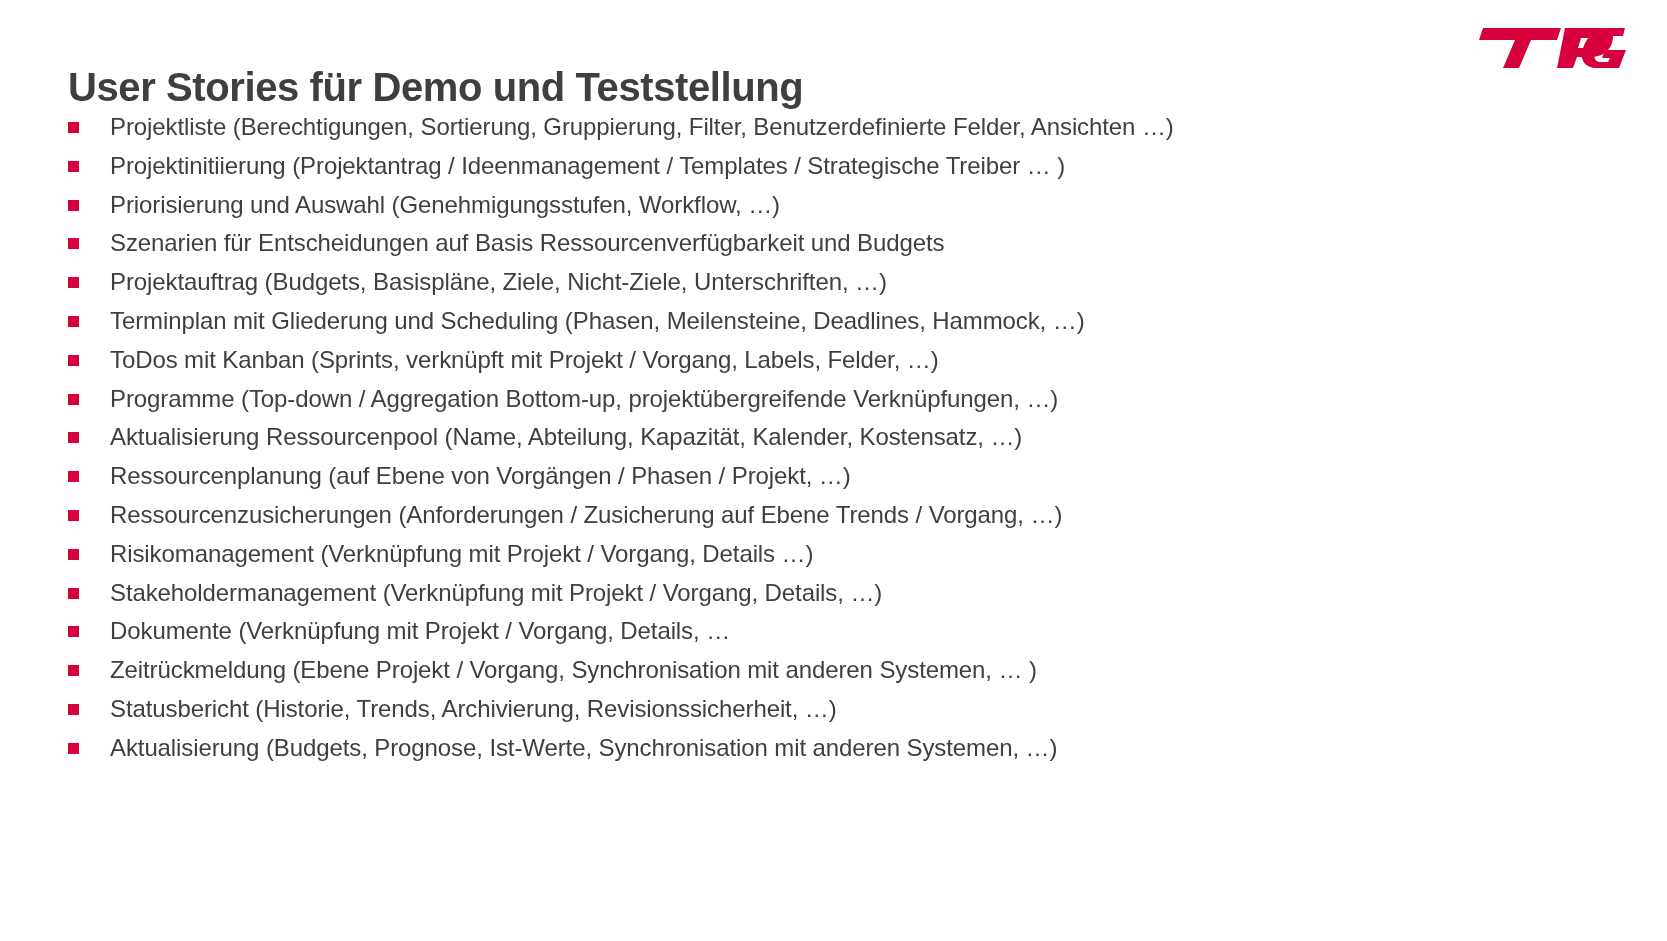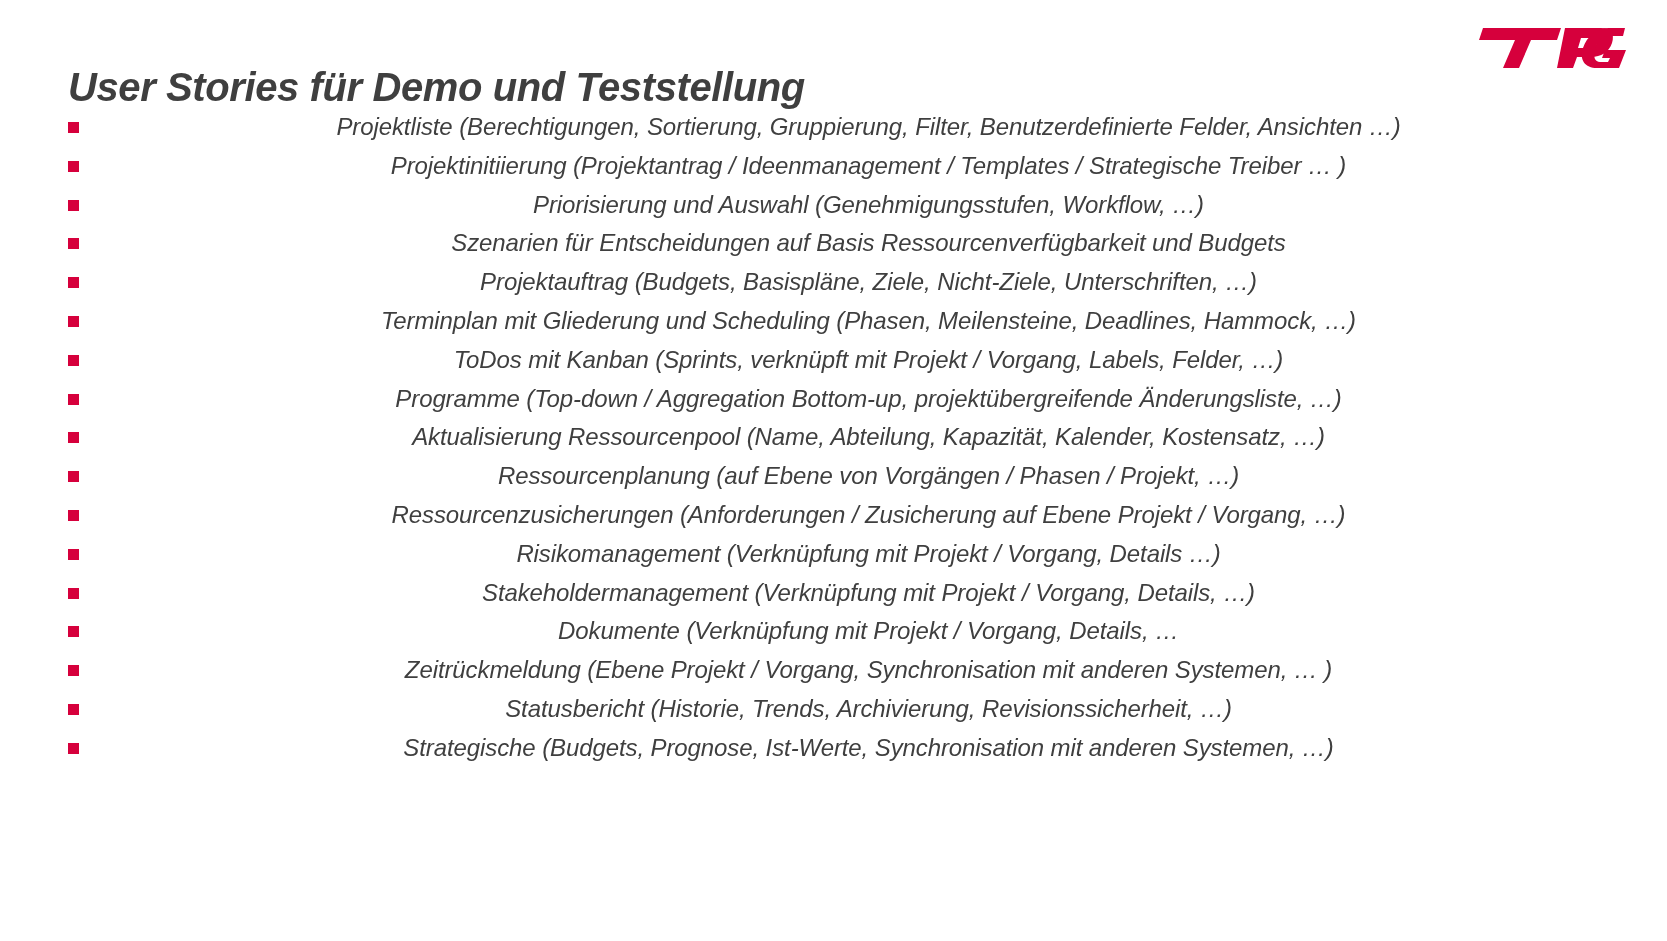--- a/index.html
+++ b/index.html
@@ -14,21 +14,20 @@
     color: #3f3f3f;
     overflow: hidden;
     position: relative;
   }
 
   .slide {
     position: relative;
     width: 1667px;
     height: 941px;
     box-sizing: border-box;
-    font-style: italic;
   }
 
   
   .logo {
     position: absolute;
     top: 22px;
     right: 38px;
     width: 170px;
     height: 52px;
     display: flex;
@@ -75,21 +74,20 @@
     flex: 0 0 auto;
     width: 11px;
     height: 11px;
     background: #d6003c;
     margin-top: 14px;
     margin-right: 31px;
   }
   .bullet-text {
     flex: 1 1 auto;
     letter-spacing: -0.1px;
-    text-align: center;
   }
 </style>
 </head>
 <body>
 
 <div class="slide">
 
   <div class="logo">
     <svg width="160" height="48" viewBox="0 0 160 48" aria-hidden="true">
       <g fill="#d6003c">
@@ -127,33 +125,33 @@
     <li class="bullet-item">
       <span class="bullet-marker"></span>
       <span class="bullet-text">Terminplan mit Gliederung und Scheduling (Phasen, Meilensteine, Deadlines, Hammock, …)</span>
     </li>
     <li class="bullet-item">
       <span class="bullet-marker"></span>
       <span class="bullet-text">ToDos mit Kanban (Sprints, verknüpft mit Projekt / Vorgang, Labels, Felder, …)</span>
     </li>
     <li class="bullet-item">
       <span class="bullet-marker"></span>
-      <span class="bullet-text">Programme (Top-down / Aggregation Bottom-up, projektübergreifende Änderungsliste, …)</span>
+      <span class="bullet-text">Programme (Top-down / Aggregation Bottom-up, projektübergreifende Verknüpfungen, …)</span>
     </li>
     <li class="bullet-item">
       <span class="bullet-marker"></span>
       <span class="bullet-text">Aktualisierung Ressourcenpool (Name, Abteilung, Kapazität, Kalender, Kostensatz, …)</span>
     </li>
     <li class="bullet-item">
       <span class="bullet-marker"></span>
       <span class="bullet-text">Ressourcenplanung (auf Ebene von Vorgängen / Phasen / Projekt, …)</span>
     </li>
     <li class="bullet-item">
       <span class="bullet-marker"></span>
-      <span class="bullet-text">Ressourcenzusicherungen (Anforderungen / Zusicherung auf Ebene Projekt / Vorgang, …)</span>
+      <span class="bullet-text">Ressourcenzusicherungen (Anforderungen / Zusicherung auf Ebene Trends / Vorgang, …)</span>
     </li>
     <li class="bullet-item">
       <span class="bullet-marker"></span>
       <span class="bullet-text">Risikomanagement (Verknüpfung mit Projekt / Vorgang, Details …)</span>
     </li>
     <li class="bullet-item">
       <span class="bullet-marker"></span>
       <span class="bullet-text">Stakeholdermanagement (Verknüpfung mit Projekt / Vorgang, Details, …)</span>
     </li>
     <li class="bullet-item">
@@ -163,17 +161,17 @@
     <li class="bullet-item">
       <span class="bullet-marker"></span>
       <span class="bullet-text">Zeitrückmeldung (Ebene Projekt / Vorgang, Synchronisation mit anderen Systemen, … )</span>
     </li>
     <li class="bullet-item">
       <span class="bullet-marker"></span>
       <span class="bullet-text">Statusbericht (Historie, Trends, Archivierung, Revisionssicherheit, …)</span>
     </li>
     <li class="bullet-item">
       <span class="bullet-marker"></span>
-      <span class="bullet-text">Strategische (Budgets, Prognose, Ist-Werte, Synchronisation mit anderen Systemen, …)</span>
+      <span class="bullet-text">Aktualisierung (Budgets, Prognose, Ist-Werte, Synchronisation mit anderen Systemen, …)</span>
     </li>
   </ul>
 
 </div>
 
 </body></html>

